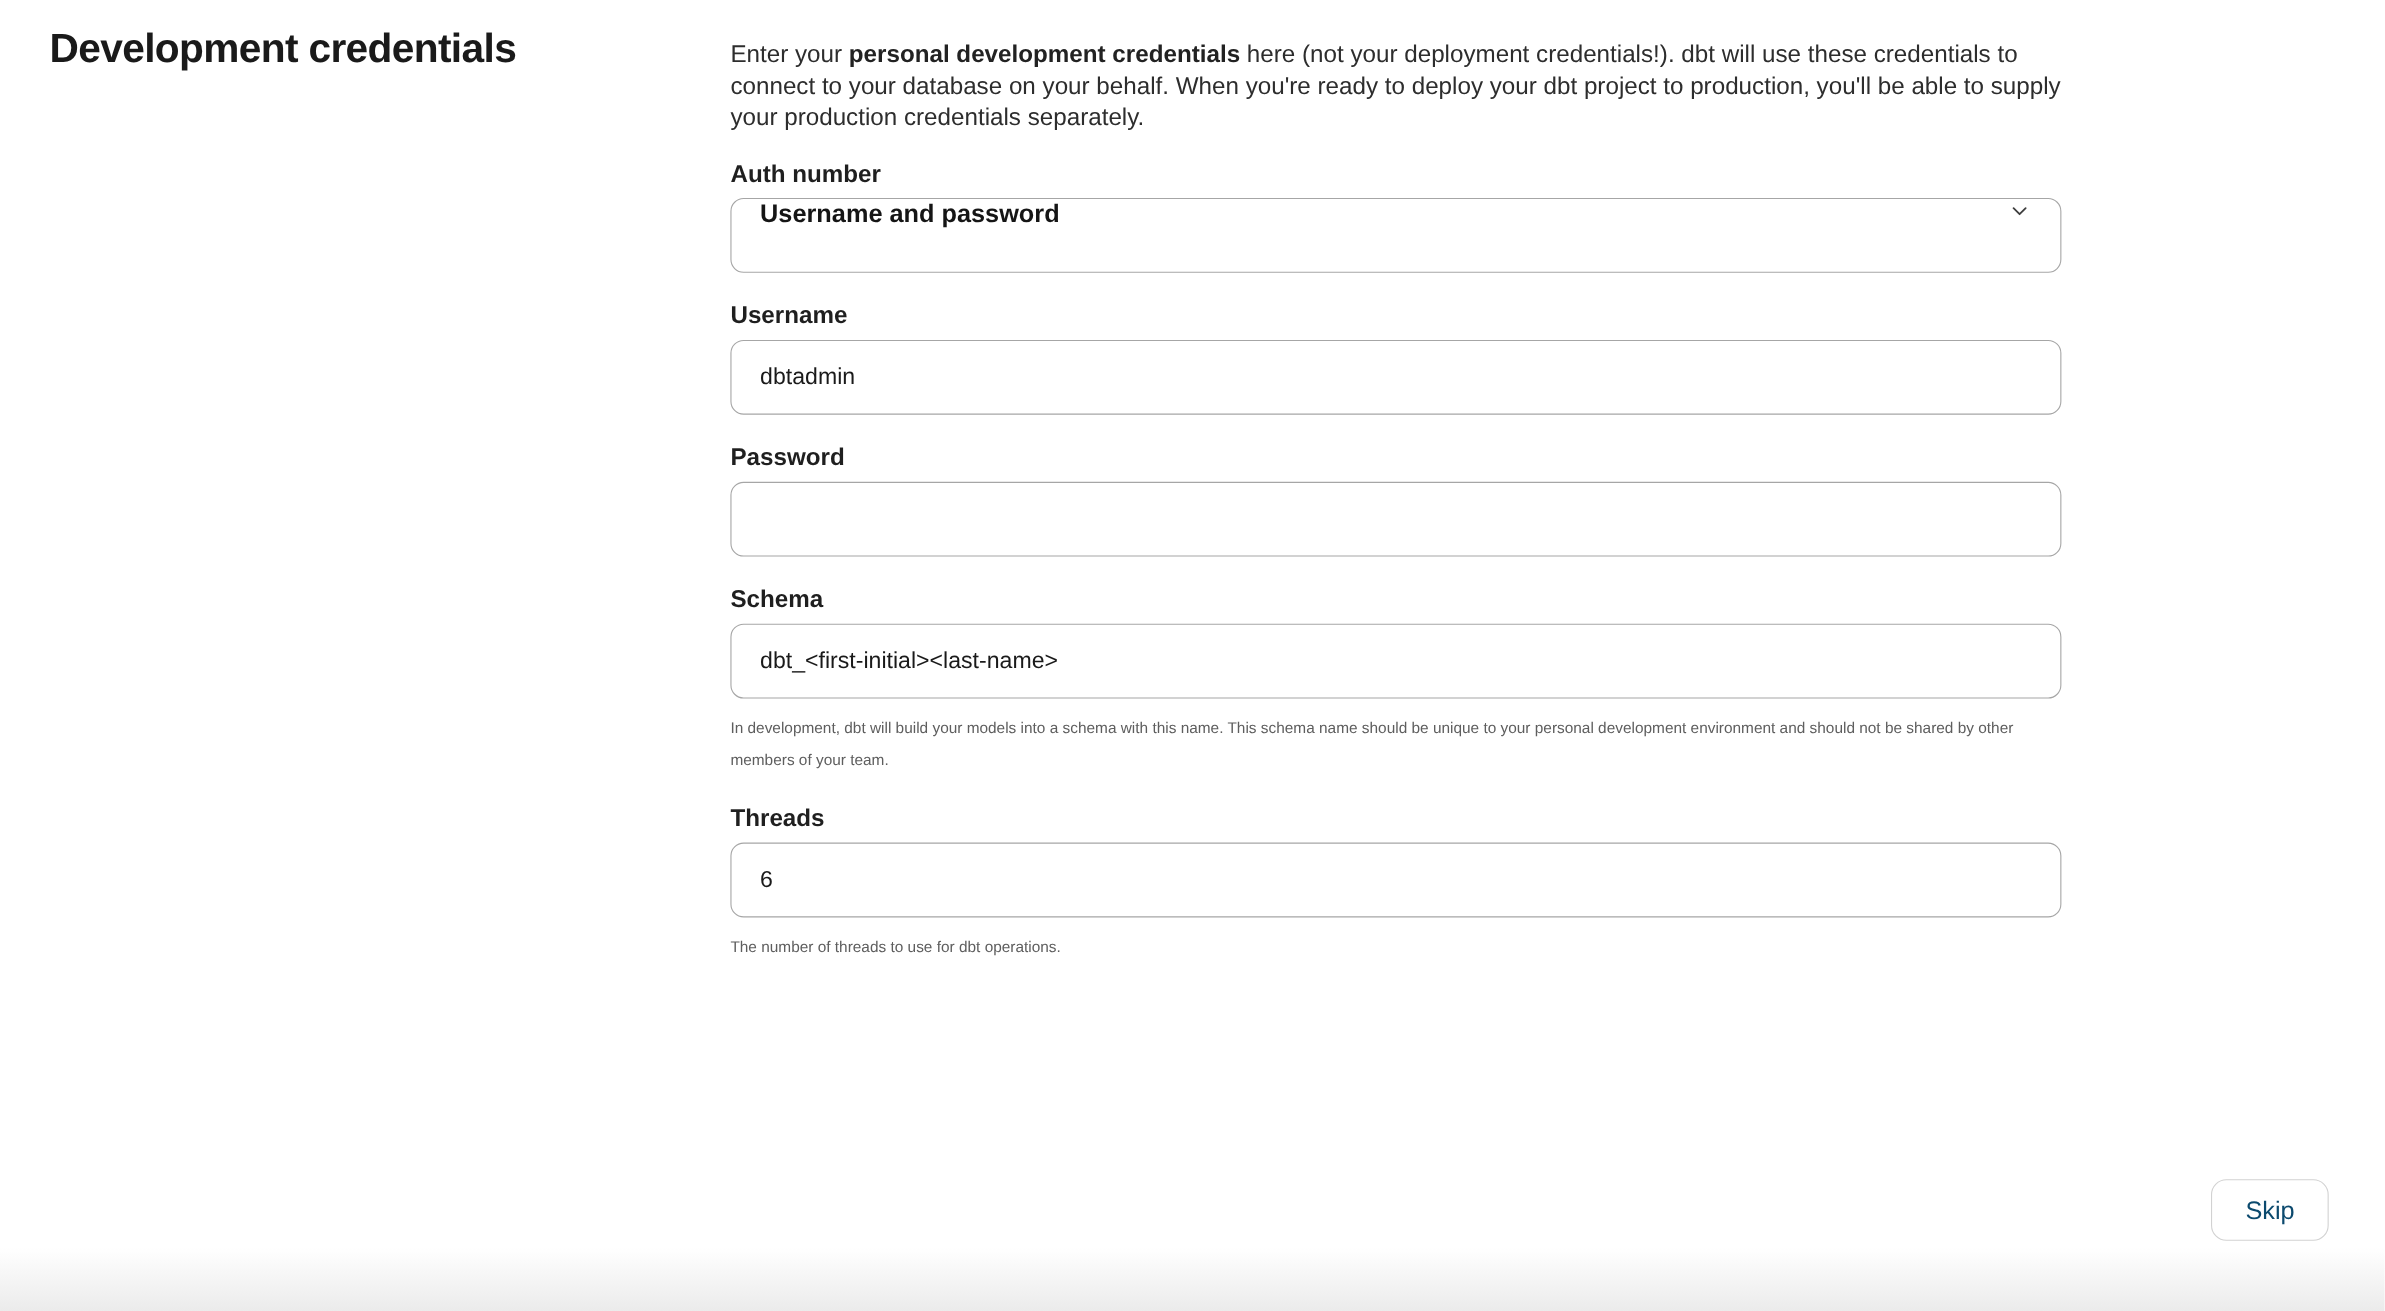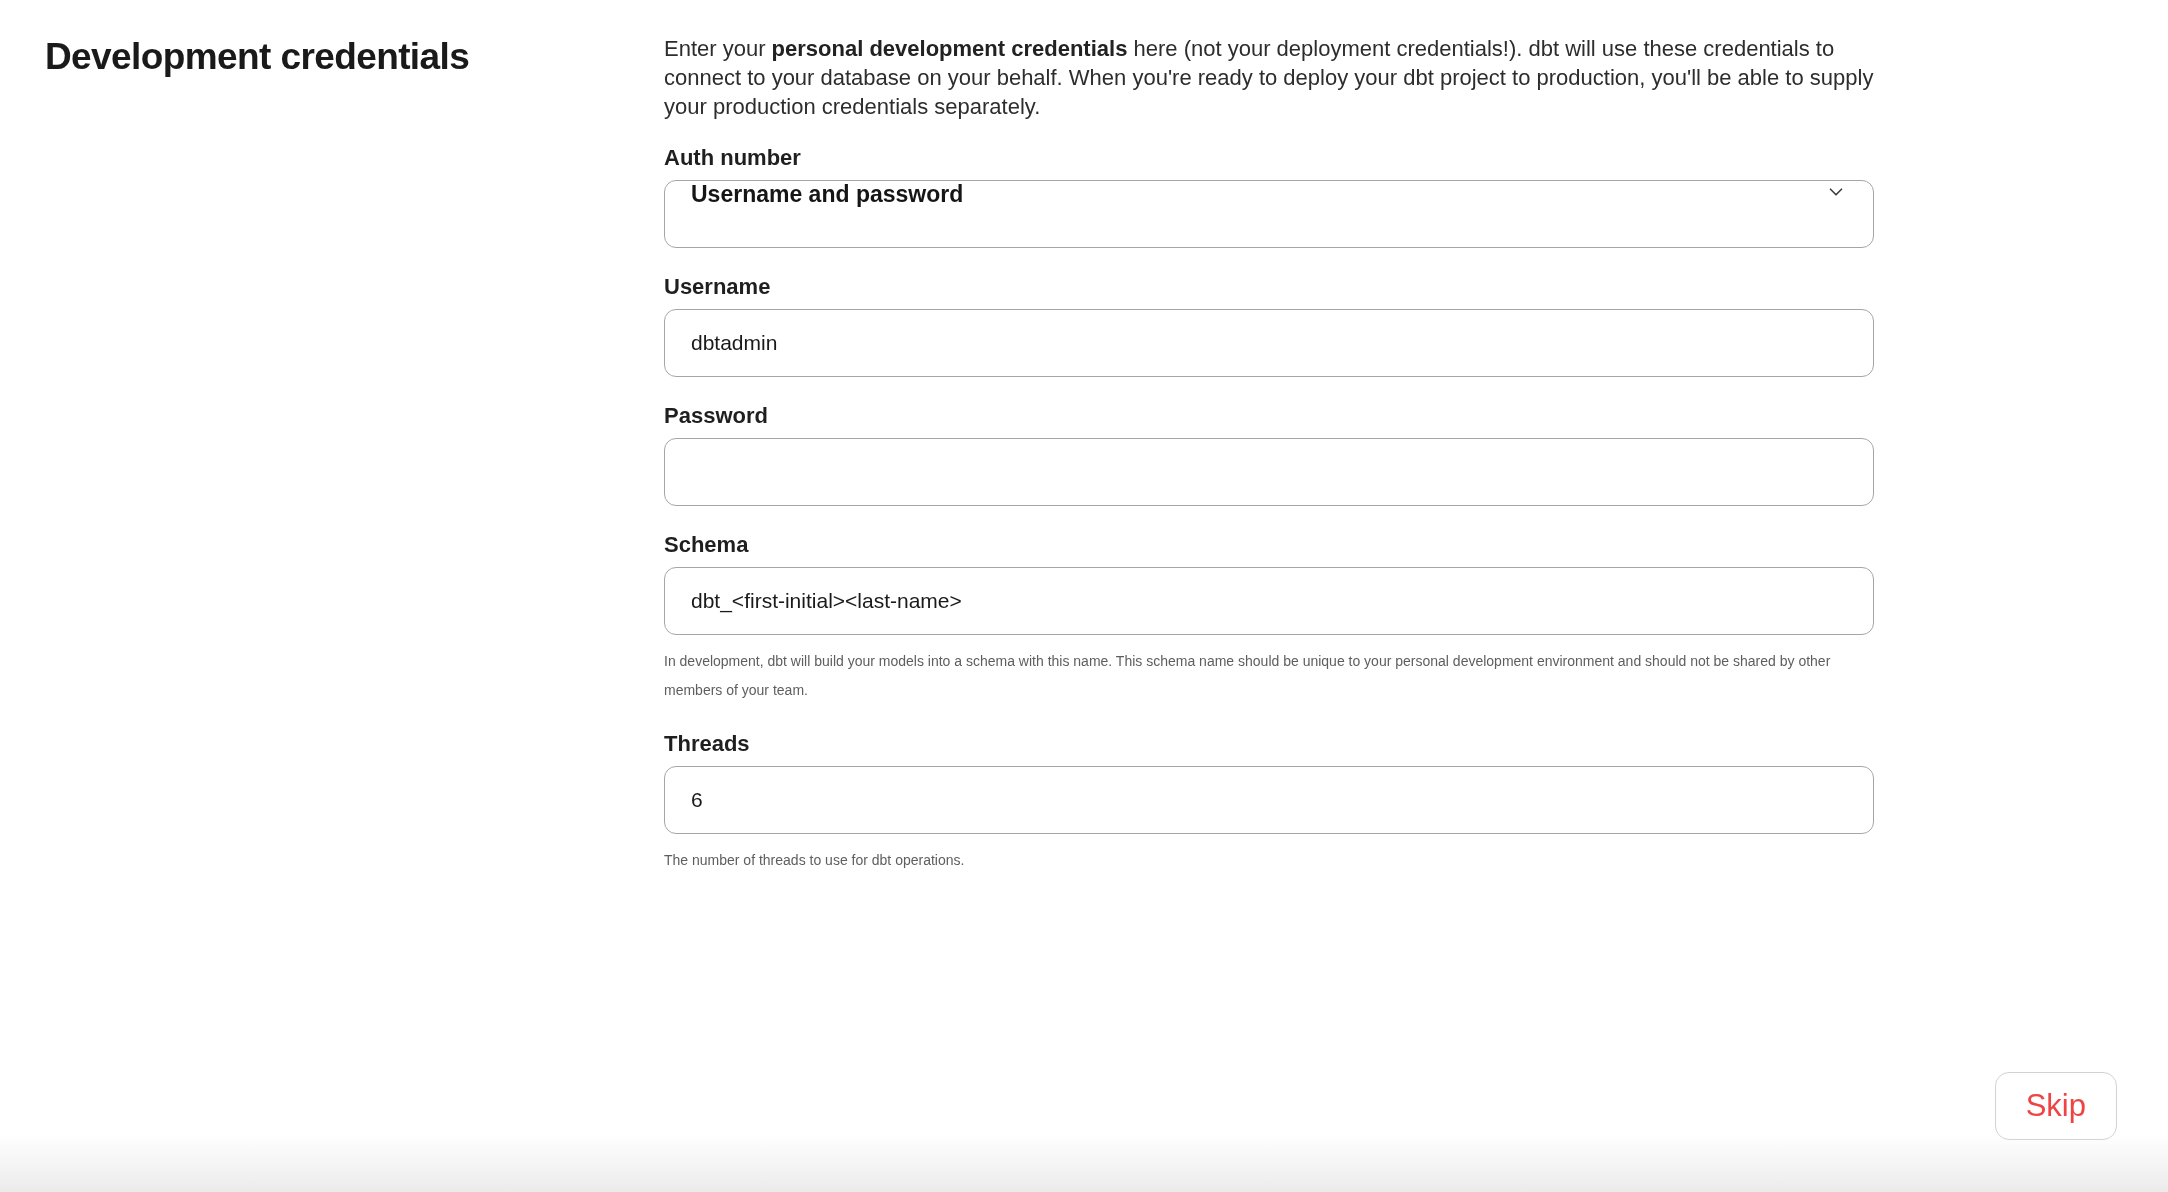--- a/index.html
+++ b/index.html
@@ -11,21 +11,21 @@
   .page {
     position: relative;
     width: 2168px;
     height: 1192px;
     background: #ffffff;
     overflow: hidden;
   }
   .page-title {
     position: absolute;
     left: 45px;
-    top: 36px;
+    top: 23px;
     font-size: 37px;
     font-weight: 700;
     letter-spacing: -0.6px;
     color: #1a1a1a;
     white-space: nowrap;
   }
   .form-col {
     position: absolute;
     left: 664px;
     top: 34px;
@@ -86,28 +86,28 @@
   }
   .footer-actions {
     position: absolute;
     top: 1072px;
     right: 51px;
     display: flex;
     align-items: center;
     gap: 15px;
   }
   .skip-btn {
-    height: 68px;
+    height: 56px;
     padding: 0 30px;
     background: #ffffff;
     border: 1px solid #d2d2d2;
     border-radius: 14px;
     font-family: "Liberation Sans", "DejaVu Sans", sans-serif;
-    font-size: 31px;
-    color: #ef4444;
+    font-size: 23px;
+    color: #0c4a6e;
     cursor: pointer;
   }
   .test-btn {
     height: 70px;
     padding: 0 31px;
     background: #1b1b1b;
     border: none;
     border-radius: 14px;
     font-family: "Liberation Sans", "DejaVu Sans", sans-serif;
     font-size: 25px;

